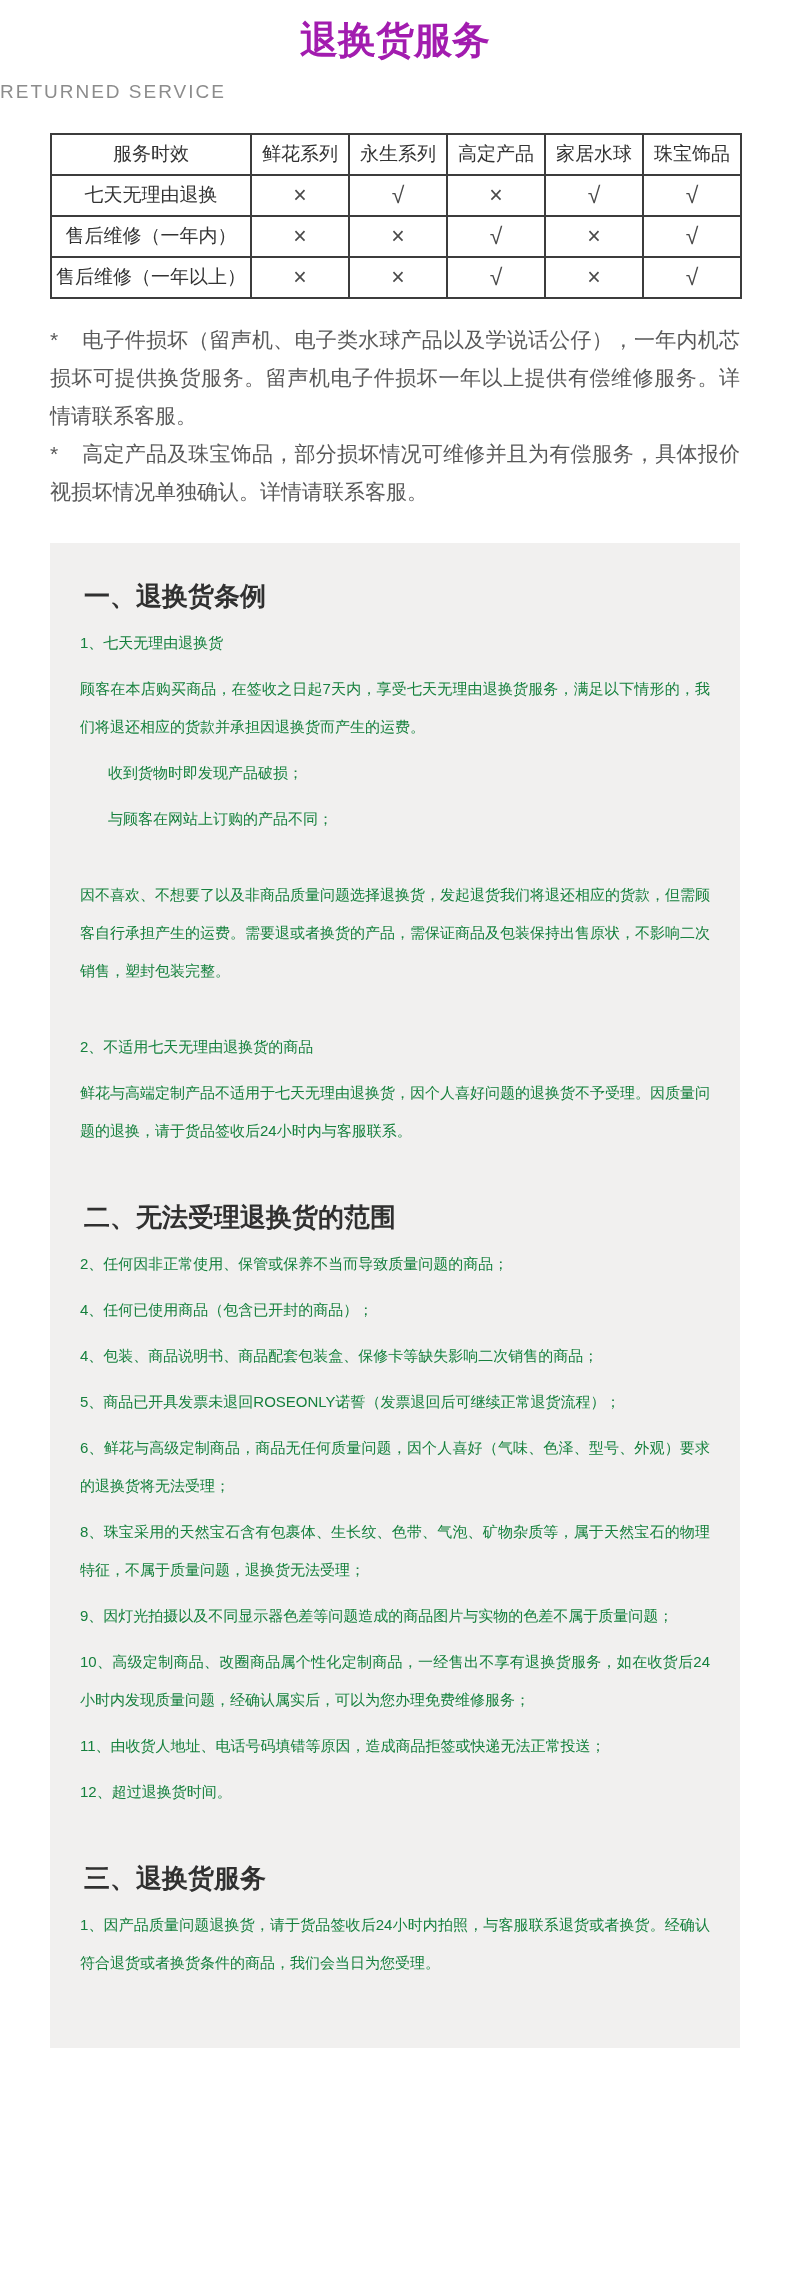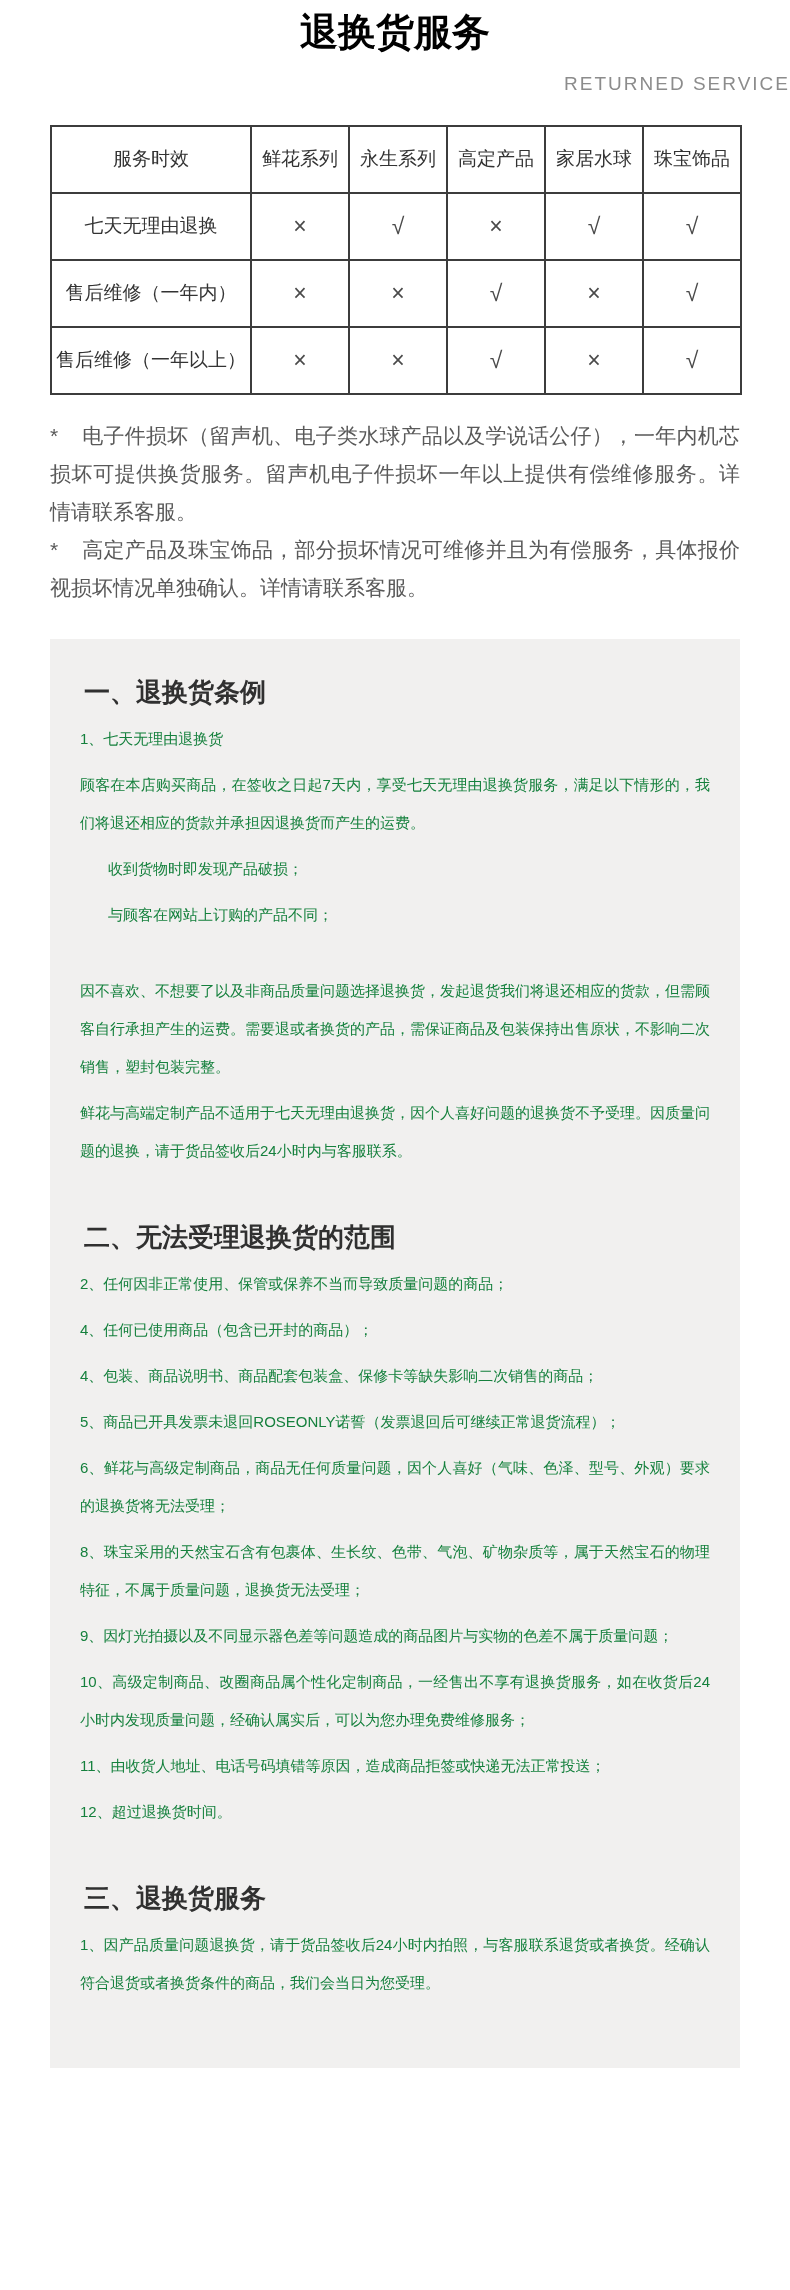--- a/index.html
+++ b/index.html
@@ -11,30 +11,30 @@
     width: 790px;
     min-height: 2290px;
     margin: 0 auto;
     background: #ffffff;
     font-family: "Liberation Sans", "DejaVu Sans", sans-serif;
     box-sizing: border-box;
     padding-top: 10px;
     padding-bottom: 50px;
   }
   .title {
-    margin: 0;
+    margin: 8px;
     text-align: center;
     font-size: 38px;
     line-height: 1.2;
     font-weight: bold;
-    color: #000000;
+    color: #a21caf;
   }
   .subtitle {
     margin-top: 17px;
-    text-align: right;
+    text-align: left;
     font-size: 19px;
     letter-spacing: 2px;
     color: #8c8c8c;
   }
   .service-table {
     margin: 30px 0 0 50px;
     width: 690px;
     border-collapse: collapse;
     table-layout: fixed;
   }
@@ -42,21 +42,21 @@
   .service-table col.cat-col { width: 98px; }
   .service-table th,
   .service-table td {
     border: 2px solid #3c3c3c;
     text-align: center;
     vertical-align: middle;
     height: 39px;
     font-size: 19px;
     font-weight: normal;
     color: #333333;
-    padding: 13px 2px;
+    padding: 0 2px;
     overflow: hidden;
     white-space: nowrap;
   }
   .service-table td.mark {
     font-size: 23px;
     color: #4a4a4a;
   }
   .footnotes {
     margin: 22px 50px 0;
     font-size: 21px;
@@ -155,20 +155,21 @@
     </div>
 
   <div class="panel">
       <section class="policy-section">
         <h2 class="section-heading">一、退换货条例</h2>
         <p class="para">1、七天无理由退换货</p>
         <p class="para">顾客在本店购买商品，在签收之日起7天内，享受七天无理由退换货服务，满足以下情形的，我们将退还相应的货款并承担因退换货而产生的运费。</p>
         <p class="para indent">收到货物时即发现产品破损；</p>
         <p class="para indent">与顾客在网站上订购的产品不同；</p>
         <p class="para gap">因不喜欢、不想要了以及非商品质量问题选择退换货，发起退货我们将退还相应的货款，但需顾客自行承担产生的运费。需要退或者换货的产品，需保证商品及包装保持出售原状，不影响二次销售，塑封包装完整。</p>
+        <p class="para gap">2、不适用七天无理由退换货的商品</p>
         <p class="para">鲜花与高端定制产品不适用于七天无理由退换货，因个人喜好问题的退换货不予受理。因质量问题的退换，请于货品签收后24小时内与客服联系。</p>
       </section>
       <section class="policy-section">
         <h2 class="section-heading">二、无法受理退换货的范围</h2>
         <p class="para">2、任何因非正常使用、保管或保养不当而导致质量问题的商品；</p>
         <p class="para">4、任何已使用商品（包含已开封的商品）；</p>
         <p class="para">4、包装、商品说明书、商品配套包装盒、保修卡等缺失影响二次销售的商品；</p>
         <p class="para">5、商品已开具发票未退回ROSEONLY诺誓（发票退回后可继续正常退货流程）；</p>
         <p class="para">6、鲜花与高级定制商品，商品无任何质量问题，因个人喜好（气味、色泽、型号、外观）要求的退换货将无法受理；</p>
         <p class="para">8、珠宝采用的天然宝石含有包裹体、生长纹、色带、气泡、矿物杂质等，属于天然宝石的物理特征，不属于质量问题，退换货无法受理；</p>

